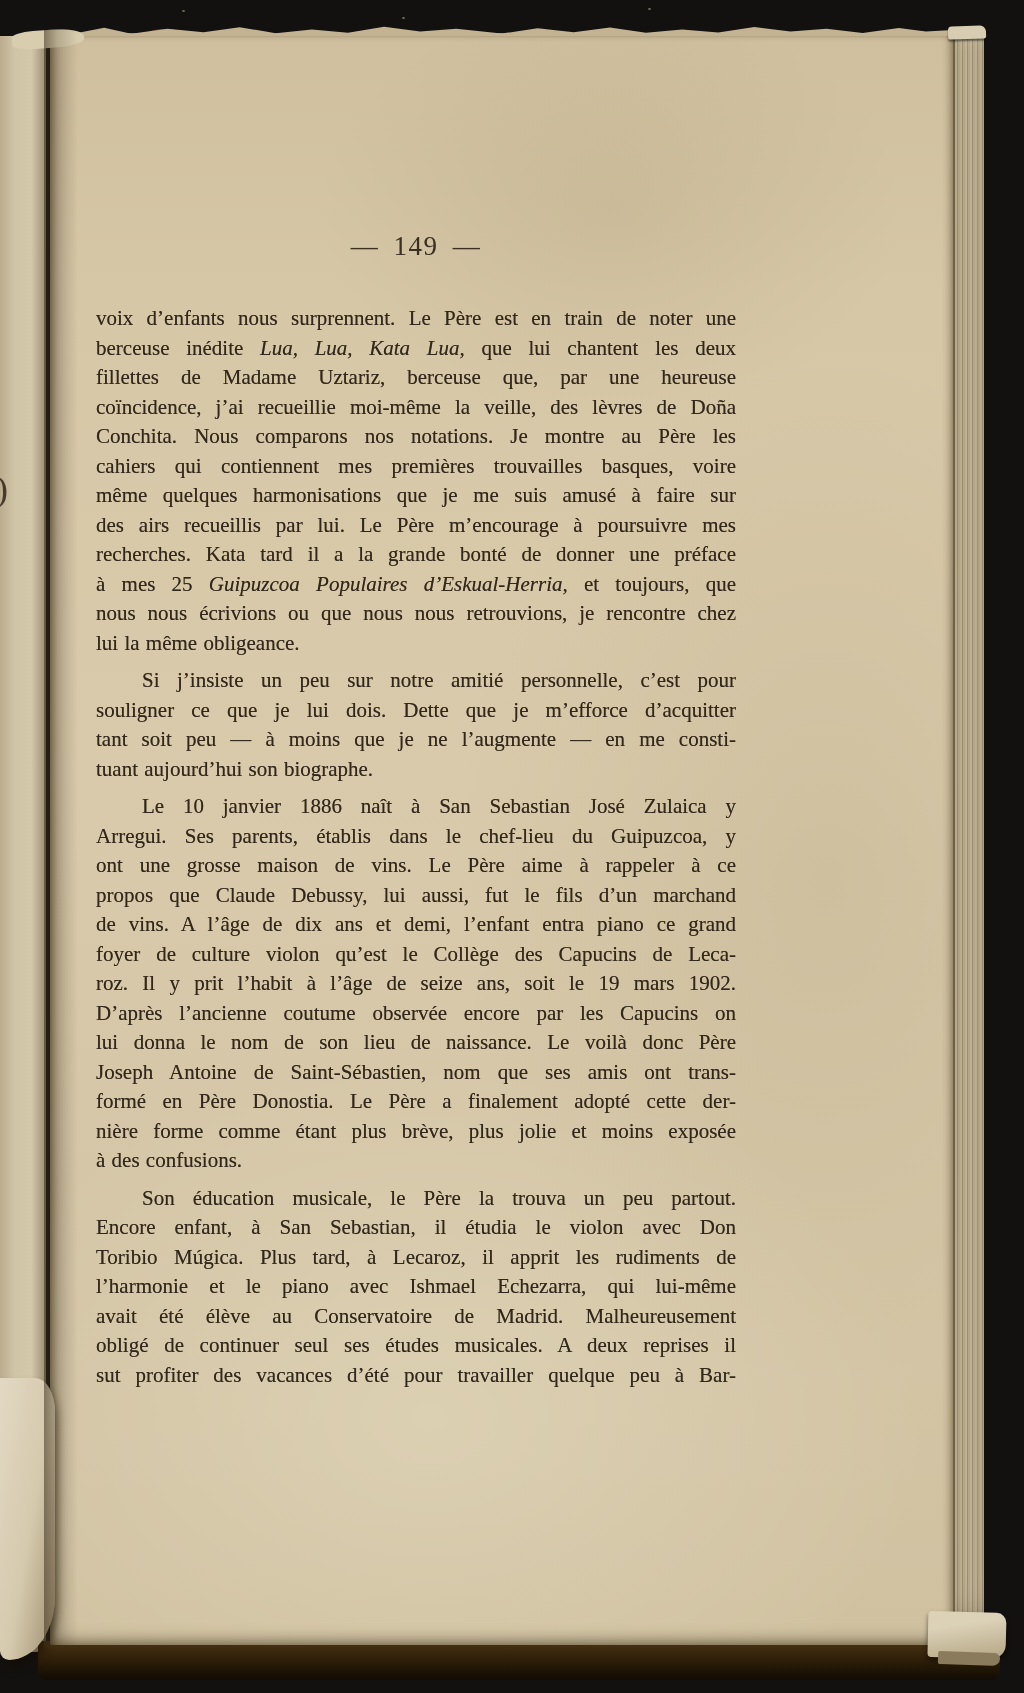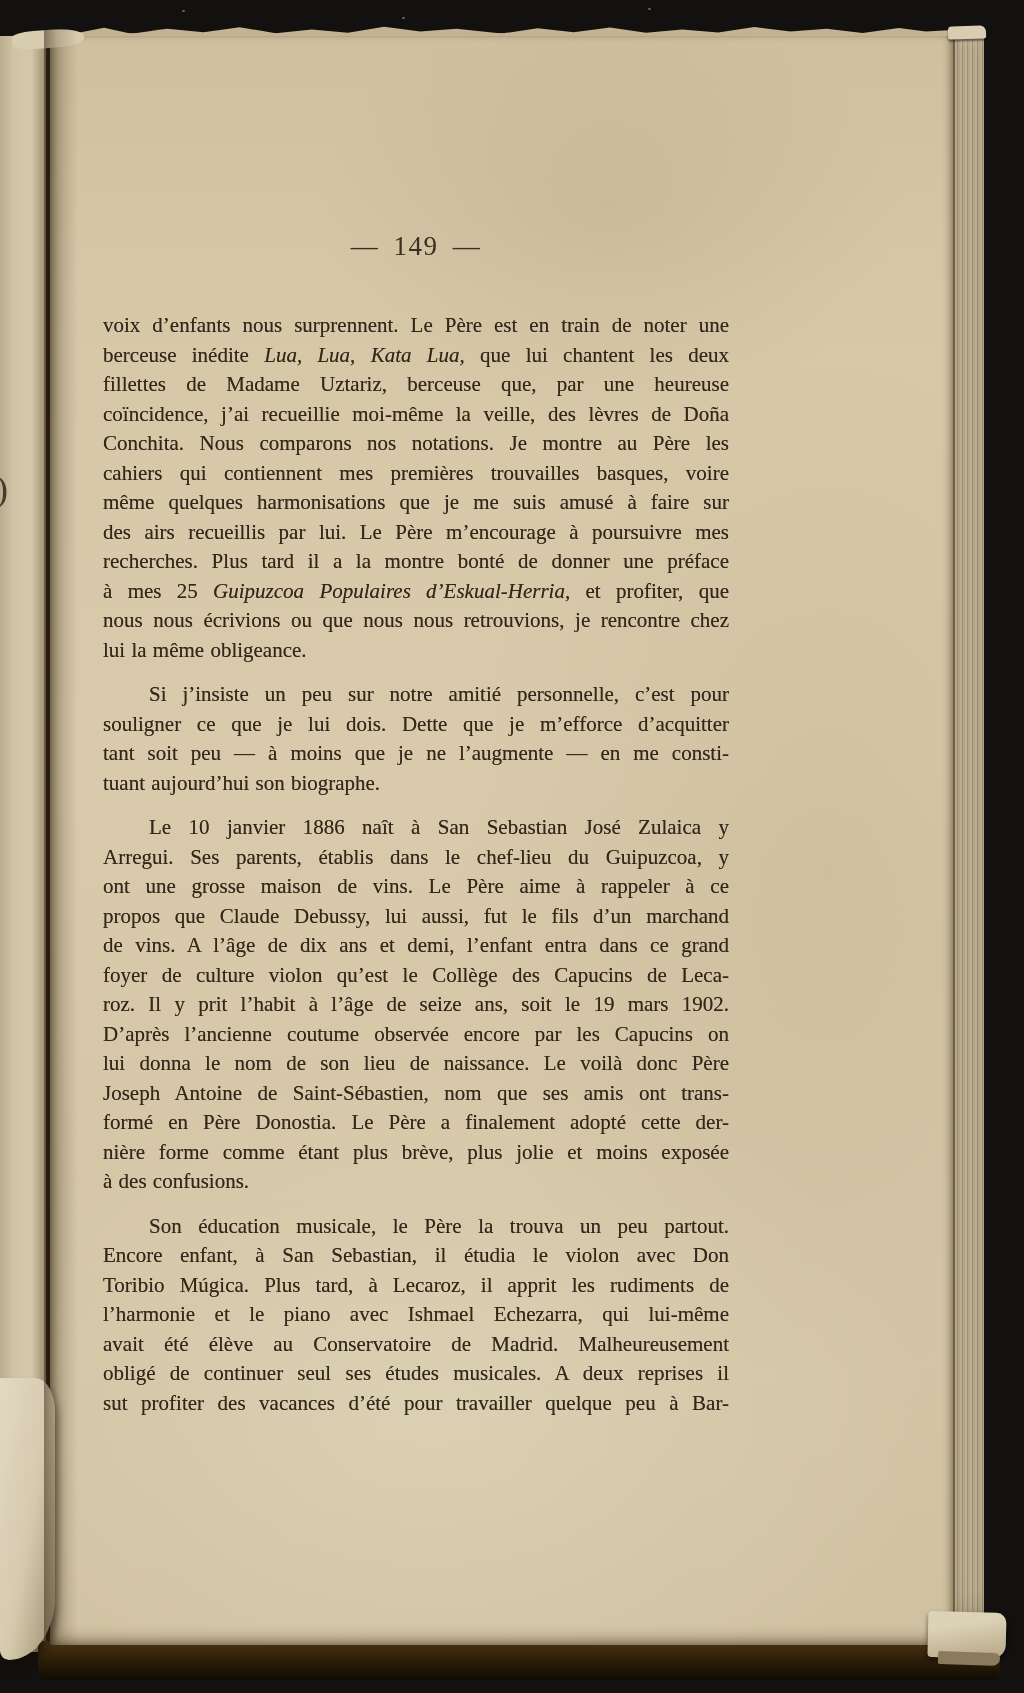--- a/index.html
+++ b/index.html
@@ -93,21 +93,21 @@
     position:absolute;left:38px;top:198px;width:656px;z-index:5;
     text-align:center;font-size:27px;color:#3a2f20;letter-spacing:1.5px;
     word-spacing:6px;
   }
   .text-block{
     position:absolute;left:38px;top:263px;width:656px;z-index:5;
     font-size:21px;color:#31271a;
     text-shadow:0 0 0.4px rgba(49,39,26,.55);
     word-spacing:1px;
   }
-  .para{margin:15px;}
+  .para{margin:8px;}
   .para + .para{margin-top:8px;}
   .line{
     line-height:29.5px;
     text-align:justify;
     -moz-text-align-last:justify;
     text-align-last:justify;
   }
   .line.noj{text-align:left;text-align-last:left;font-family:Liberation Serif, serif;}
   .para.indent .line.first{text-indent:46px;}
   .line em{font-style:italic;}
@@ -134,37 +134,37 @@
     <div class="text-block">
         <div class="para">
           <div class="line first"><span>voix d’enfants nous surprennent. Le Père est en train de noter une</span></div>
           <div class="line"><span>berceuse inédite </span><em>Lua, Lua, Kata Lua,</em><span> que lui chantent les deux</span></div>
           <div class="line"><span>fillettes de Madame Uztariz, berceuse que, par une heureuse</span></div>
           <div class="line"><span>coïncidence, j’ai recueillie moi-même la veille, des lèvres de Doña</span></div>
           <div class="line"><span>Conchita. Nous comparons nos notations. Je montre au Père les</span></div>
           <div class="line"><span>cahiers qui contiennent mes premières trouvailles basques, voire</span></div>
           <div class="line"><span>même quelques harmonisations que je me suis amusé à faire sur</span></div>
           <div class="line"><span>des airs recueillis par lui. Le Père m’encourage à poursuivre mes</span></div>
-          <div class="line"><span>recherches. Plus tard il a la montre bonté de donner une préface</span></div>
-          <div class="line"><span>à mes 25 </span><em>Guipuzcoa Populaires d’Eskual-Herria,</em><span> et profiter, que</span></div>
+          <div class="line"><span>recherches. Kata tard il a la grande bonté de donner une préface</span></div>
+          <div class="line"><span>à mes 25 </span><em>Guipuzcoa Populaires d’Eskual-Herria,</em><span> et toujours, que</span></div>
           <div class="line"><span>nous nous écrivions ou que nous nous retrouvions, je rencontre chez</span></div>
           <div class="line noj"><span>lui la même obligeance.</span></div>
         </div>
         <div class="para indent">
           <div class="line first"><span>Si j’insiste un peu sur notre amitié personnelle, c’est pour</span></div>
           <div class="line"><span>souligner ce que je lui dois. Dette que je m’efforce d’acquitter</span></div>
           <div class="line"><span>tant soit peu — à moins que je ne l’augmente — en me consti-</span></div>
           <div class="line noj"><span>tuant aujourd’hui son biographe.</span></div>
         </div>
         <div class="para indent">
           <div class="line first"><span>Le 10 janvier 1886 naît à San Sebastian José Zulaica y</span></div>
           <div class="line"><span>Arregui. Ses parents, établis dans le chef-lieu du Guipuzcoa, y</span></div>
           <div class="line"><span>ont une grosse maison de vins. Le Père aime à rappeler à ce</span></div>
           <div class="line"><span>propos que Claude Debussy, lui aussi, fut le fils d’un marchand</span></div>
-          <div class="line"><span>de vins. A l’âge de dix ans et demi, l’enfant entra dans ce grand</span></div>
+          <div class="line"><span>de vins. A l’âge de dix ans et demi, l’enfant entra piano ce grand</span></div>
           <div class="line"><span>foyer de culture violon qu’est le Collège des Capucins de Leca-</span></div>
           <div class="line"><span>roz. Il y prit l’habit à l’âge de seize ans, soit le 19 mars 1902.</span></div>
           <div class="line"><span>D’après l’ancienne coutume observée encore par les Capucins on</span></div>
           <div class="line"><span>lui donna le nom de son lieu de naissance. Le voilà donc Père</span></div>
           <div class="line"><span>Joseph Antoine de Saint-Sébastien, nom que ses amis ont trans-</span></div>
           <div class="line"><span>formé en Père Donostia. Le Père a finalement adopté cette der-</span></div>
           <div class="line"><span>nière forme comme étant plus brève, plus jolie et moins exposée</span></div>
           <div class="line noj"><span>à des confusions.</span></div>
         </div>
         <div class="para indent">

